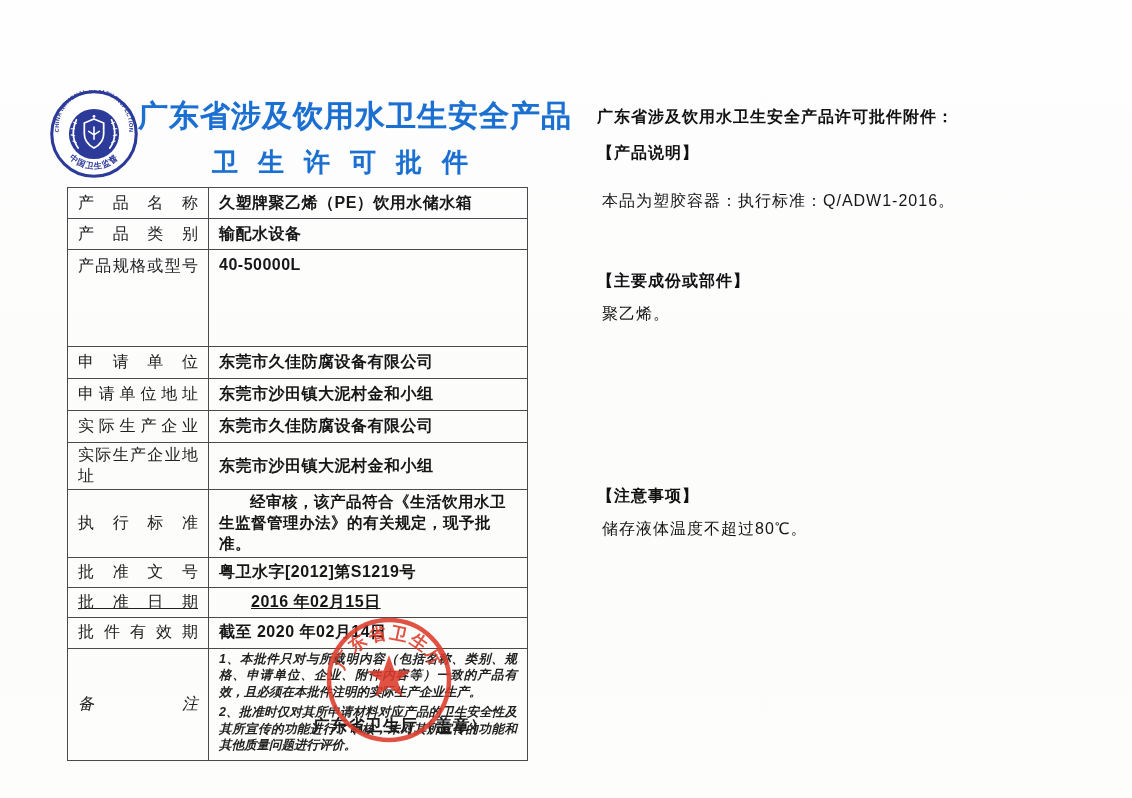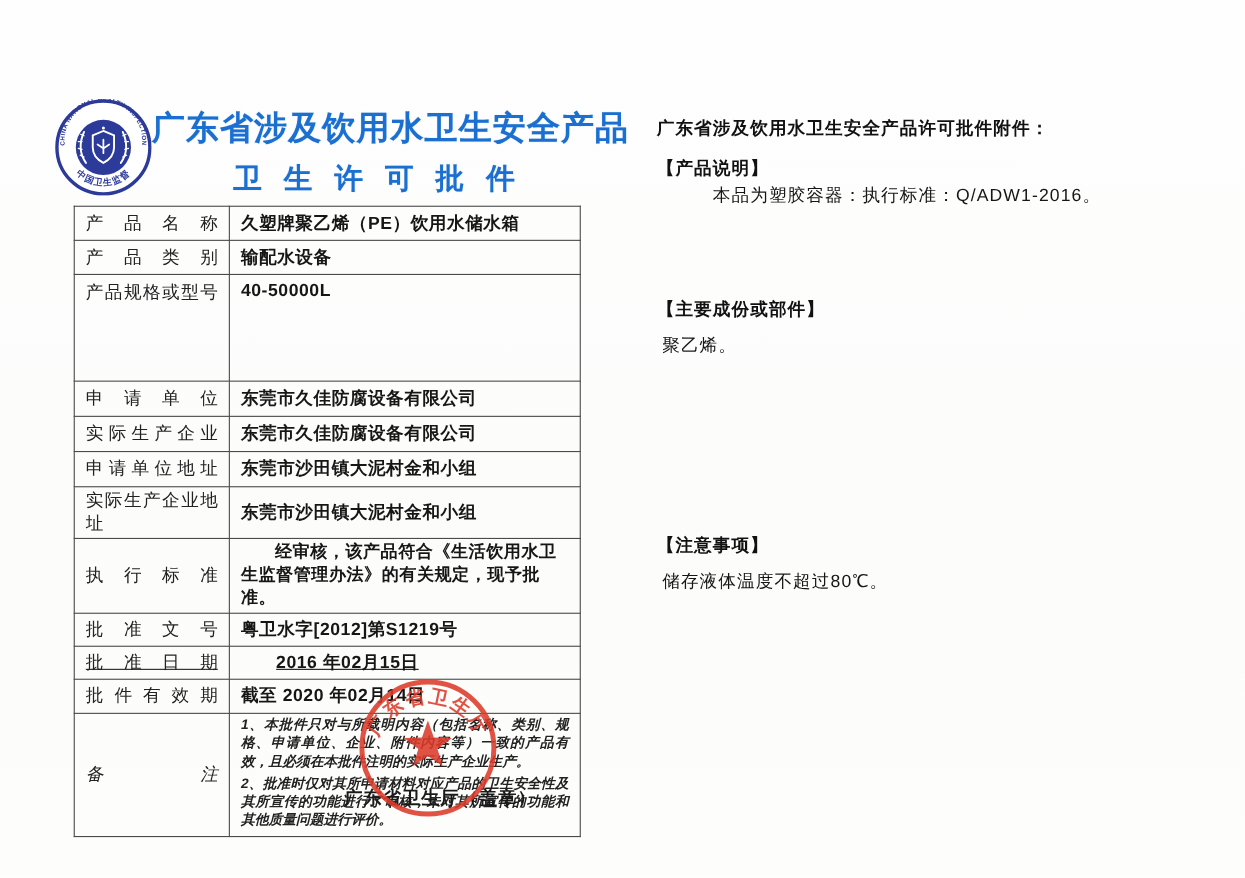--- a/index.html
+++ b/index.html
@@ -95,21 +95,21 @@
   .seal{position:absolute;left:321px;top:612px;width:136px;height:136px;opacity:.88;}
 
   
   .attachment-title{
     position:absolute;left:597px;top:107px;
     font-size:16px;font-weight:600;letter-spacing:1px;color:#111;
   }
   .att-section{position:absolute;left:597px;width:500px;}
   .att-heading{font-size:16px;font-weight:700;letter-spacing:1px;color:#111;}
   .att-body{position:absolute;left:5px;font-size:16px;font-weight:500;letter-spacing:1px;color:#161616;white-space:nowrap;}
-  .s0{top:143px;} .s0 .att-body{top:25px;margin-left:46px;}
+  .s0{top:143px;} .s0 .att-body{top:48px;}
   .s1{top:271px;} .s1 .att-body{top:33px;}
   .s2{top:377px;} .s2 .att-body{top:32px;}
   .s3{top:486px;} .s3 .att-body{top:33px;}
 </style>
 </head>
 <body>
 
 <div class="page">
 
   <svg class="emblem" viewBox="0 0 100 100">
@@ -153,26 +153,26 @@
         </tr>
         <tr>
           <td class="label">产品规格或型号</td>
           <td class="value">40-50000L</td>
         </tr>
         <tr>
           <td class="label">申请单位</td>
           <td class="value">东莞市久佳防腐设备有限公司</td>
         </tr>
         <tr>
+          <td class="label">申请单位地址</td>
+          <td class="value">东莞市沙田镇大泥村金和小组</td>
+        </tr>
+        <tr>
           <td class="label">实际生产企业</td>
           <td class="value">东莞市久佳防腐设备有限公司</td>
-        </tr>
-        <tr>
-          <td class="label">申请单位地址</td>
-          <td class="value">东莞市沙田镇大泥村金和小组</td>
         </tr>
         <tr>
           <td class="label">实际生产企业地址</td>
           <td class="value">东莞市沙田镇大泥村金和小组</td>
         </tr>
         <tr>
           <td class="label">执行标准</td>
           <td class="value">经审核，该产品符合《生活饮用水卫生监督管理办法》的有关规定，现予批准。</td>
         </tr>
         <tr>

